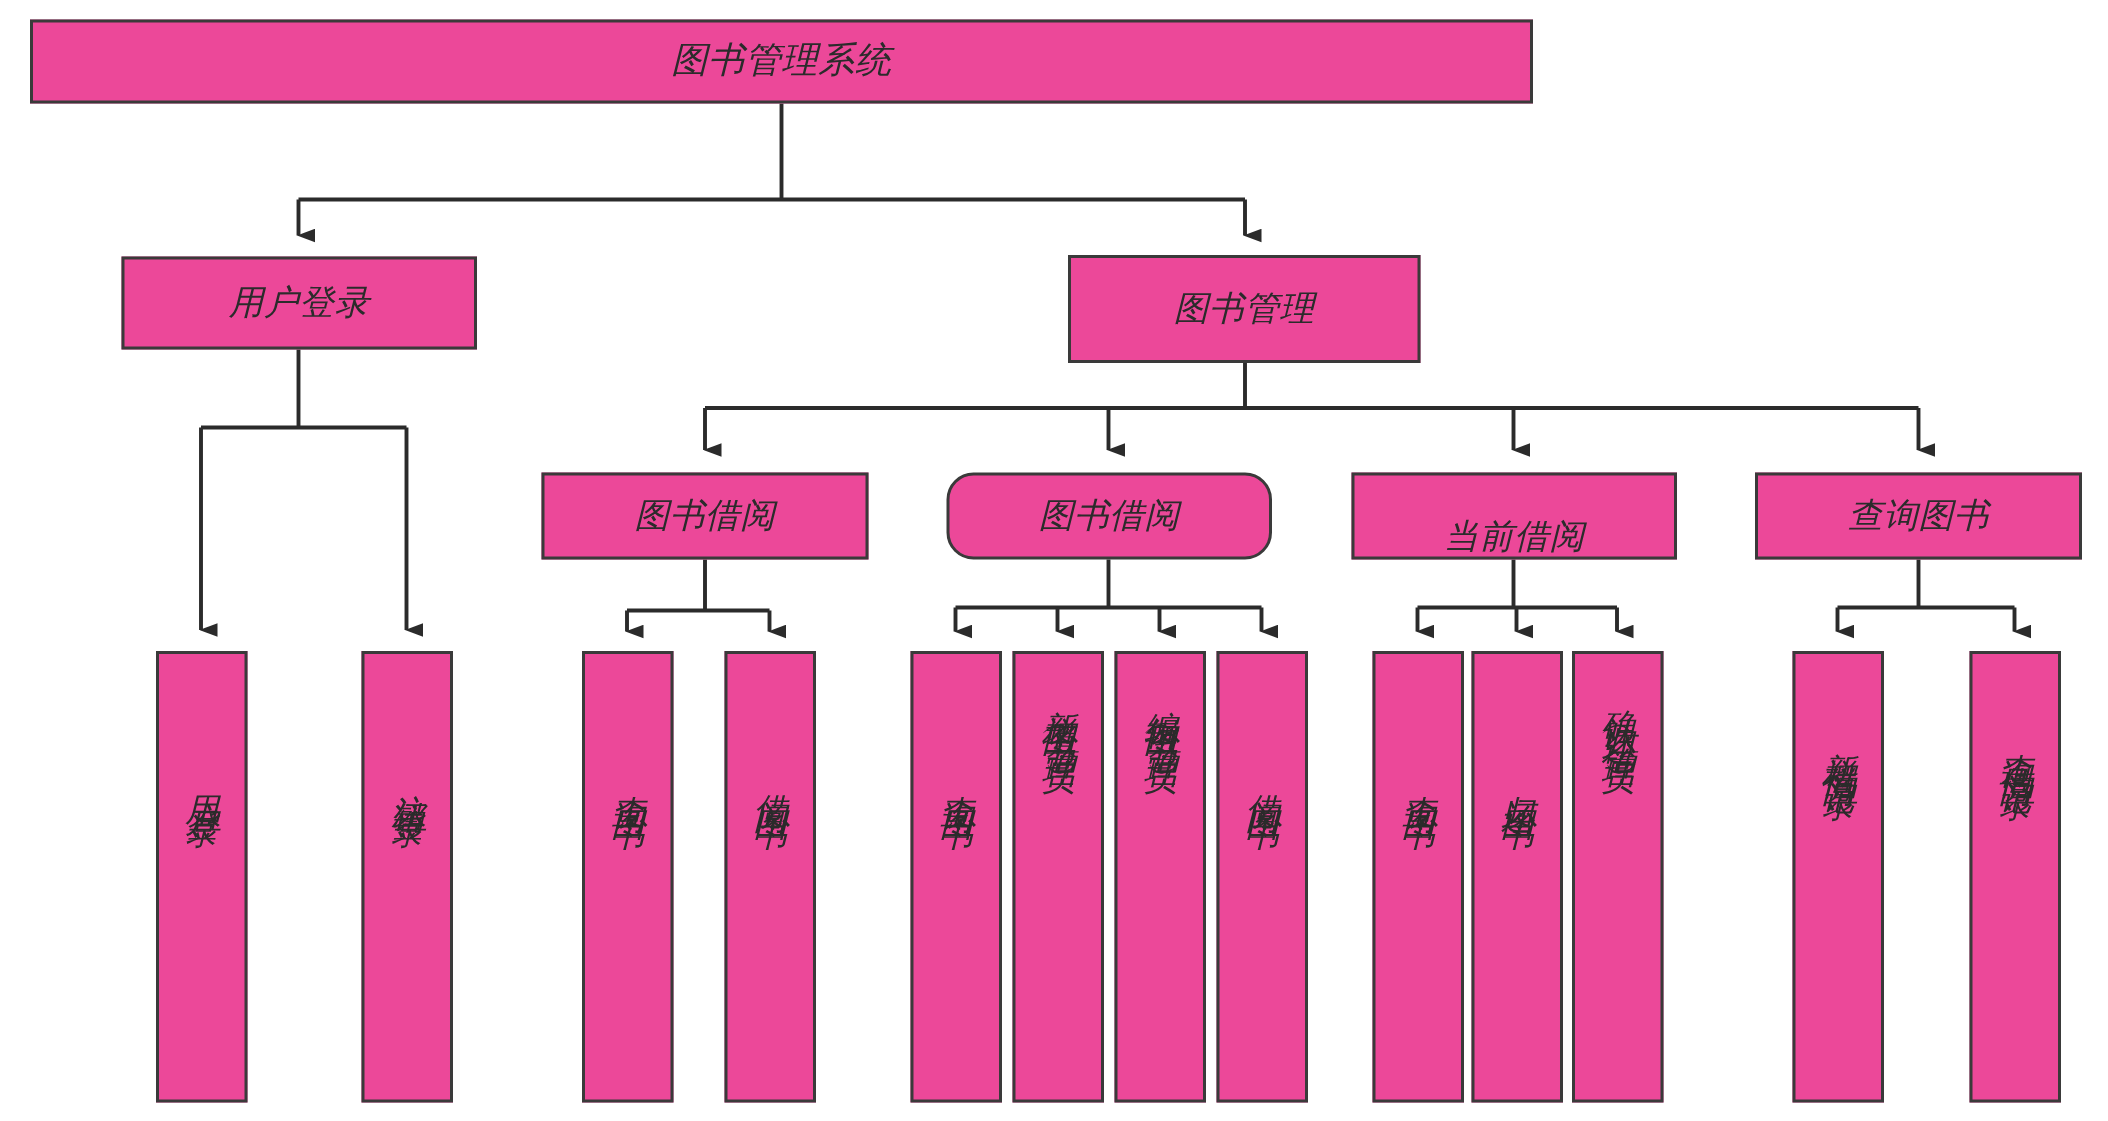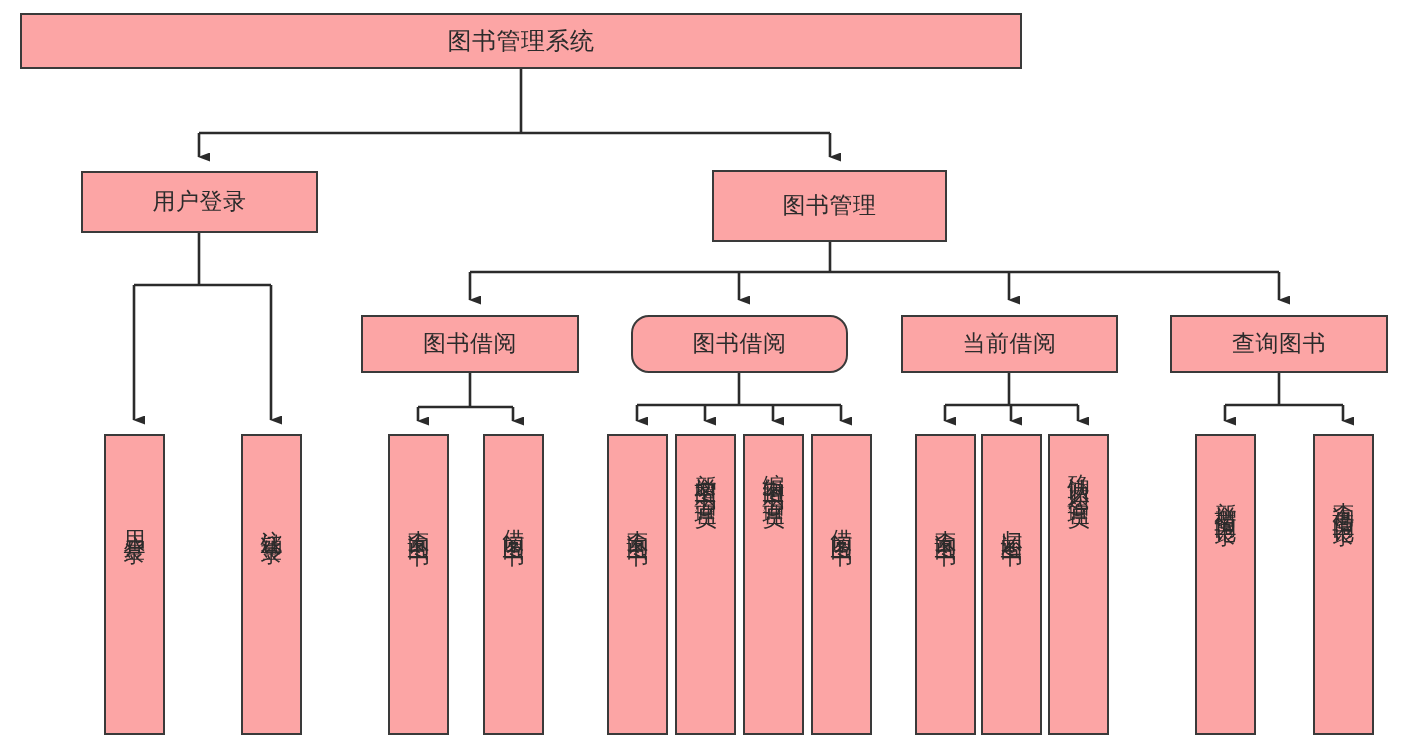--- a/index.html
+++ b/index.html
@@ -21,26 +21,27 @@
     position: absolute;
     left: 0;
     top: 0;
     width: 1405px;
     height: 747px;
     pointer-events: none;
   }
   .node {
     position: absolute;
     box-sizing: border-box;
-    background: #fca5a5;
+    background: #ec4899;
     border: 2px solid #3a3a3a;
     display: flex;
     align-items: center;
     justify-content: center;
     z-index: 2;
+    font-style: italic;
   }
   .node .label {
     color: #2b2b2b;
     line-height: 1.18;
     text-align: center;
     white-space: pre;
   }
   .node.h .label {
     font-size: 23px;
     letter-spacing: 0.5px;
@@ -153,21 +154,21 @@
   </div>
 
   <div class="node h" style="left:361px; top:315px; width:218px; height:58px;">
     <span class="label">图书借阅</span>
   </div>
 
   <div class="node h" style="left:631px; top:315px; width:217px; height:58px;border-radius:18px;">
     <span class="label">图书借阅</span>
   </div>
 
-  <div class="node h" style="left:901px; top:315px; width:217px; height:58px;">
+  <div class="node h" style="left:901px; top:315px; width:217px; height:58px;align-items:flex-end;">
     <span class="label">当前借阅</span>
   </div>
 
   <div class="node h" style="left:1170px; top:315px; width:218px; height:58px;">
     <span class="label">查询图书</span>
   </div>
 
   <div class="node vert lowpad" style="left:104px; top:434px; width:61px; height:301px;">
     <span class="label">用户登录</span>
   </div>

